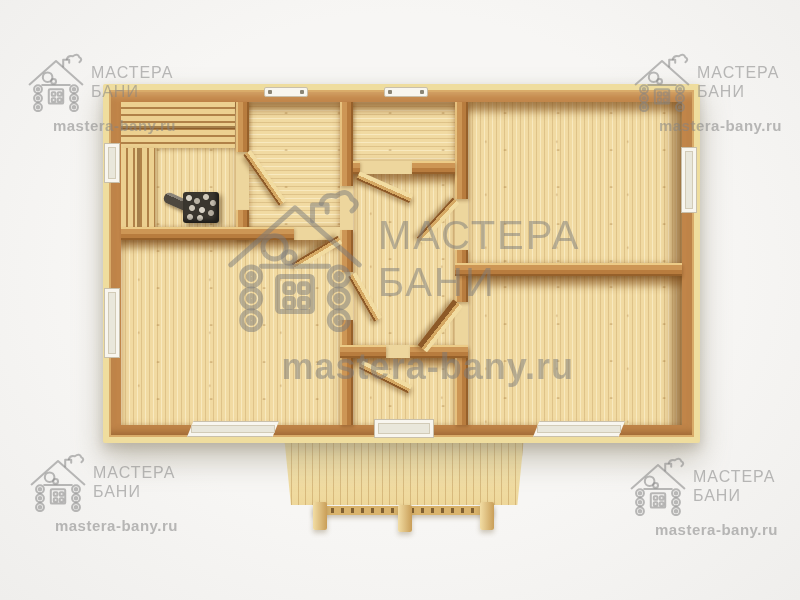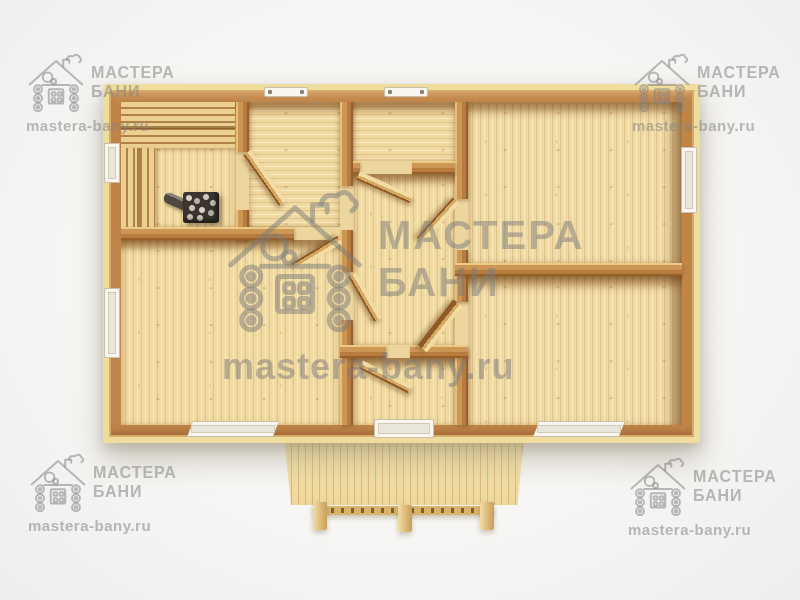--- a/index.html
+++ b/index.html
@@ -112,22 +112,22 @@
   .porch-rail::before{content:"";position:absolute;left:8px;right:8px;top:2px;bottom:2px;
     background:repeating-linear-gradient(90deg,#6f5026 0 3px,transparent 3px 10px);opacity:.85;}
   .post{position:absolute;width:14px;height:28px;z-index:1;border-radius:2px;
     background:linear-gradient(90deg,#f2dda4,#c99e58);box-shadow:0 3px 5px rgba(110,90,50,.30);}
   .post-l{left:313px;top:502px;} .post-m{left:398px;top:505px;height:27px;} .post-r{left:480px;top:502px;}
 
   
   .wm{position:absolute;z-index:10;color:rgba(132,132,132,.55);}
   .wm-row{display:flex;align-items:center;}
   .wm-logo{width:60px;height:60px;flex:none;}
-  .wm-brand{margin-left:5px;font-weight:bold;font-size:16px;line-height:19px;letter-spacing:1px;}
-  .wm-url{margin-top:5px;text-align:left;font-weight:bold;font-size:15px;letter-spacing:.5px;}
+  .wm-brand{margin-left:5px;font-weight:normal;font-size:16px;line-height:19px;letter-spacing:1px;}
+  .wm-url{margin-top:5px;text-align:right;font-weight:bold;font-size:15px;letter-spacing:.5px;}
   .wm-tl{left:26px;top:52px;width:150px;}
   .wm-tr{left:632px;top:52px;width:150px;}
   .wm-bl{left:28px;top:452px;width:150px;}
   .wm-br{left:628px;top:456px;width:150px;}
   .wm-center{left:222px;top:186px;width:352px;color:rgba(122,122,122,.50);}
   .wm-center .wm-logo{width:146px;height:146px;}
   .wm-center .wm-brand{margin-left:10px;font-size:40px;line-height:47px;letter-spacing:2px;}
   .wm-center .wm-url{margin-top:14px;font-size:36px;letter-spacing:1px;}
 </style>
 </head>

